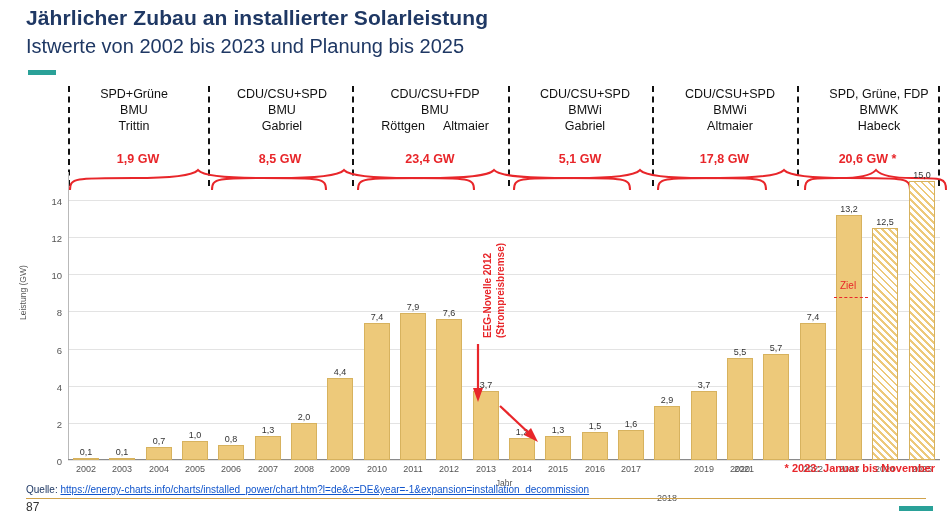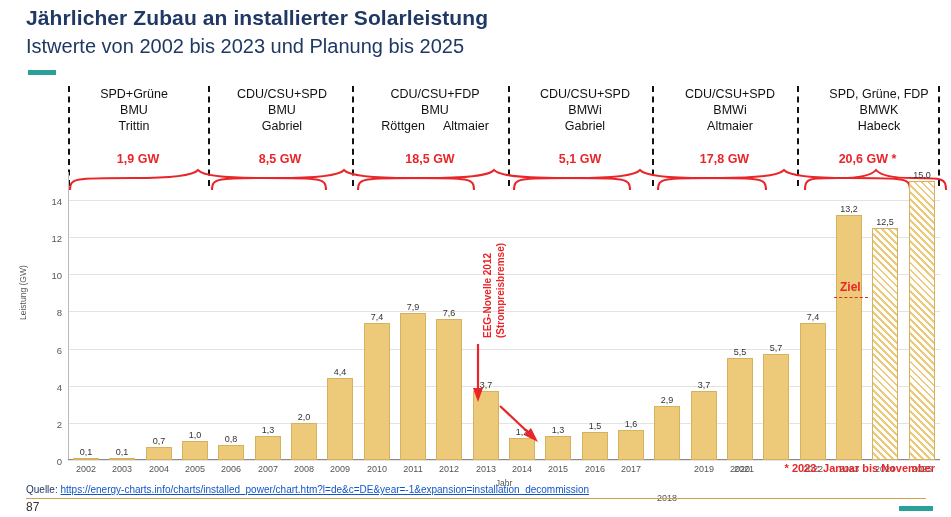--- a/index.html
+++ b/index.html
@@ -208,23 +208,23 @@
     font-size: 10px;
     color: #e8262a;
     font-weight: bold;
     line-height: 12px;
     transform: rotate(-90deg);
     transform-origin: left top;
     white-space: nowrap;
   }
   .ziel-label {
     position: absolute;
-    font-size: 12px;
+    font-size: 10px;
     color: #e8262a;
-    font-weight: bold;
+    font-weight: normal;
     white-space: nowrap;
   }
   .ziel-underline {
     position: absolute;
     border-top: 1.6px dashed #e8262a;
   }
   .footnote {
     position: absolute;
     right: 16px;
     top: 462px;
@@ -317,21 +317,21 @@
   <div class="vsep" style="left:68px;  top:86px;  height:100px;"></div>
   <div class="vsep" style="left:208px; top:86px;  height:100px;"></div>
   <div class="vsep" style="left:352px; top:86px;  height:100px;"></div>
   <div class="vsep" style="left:508px; top:86px;  height:100px;"></div>
   <div class="vsep" style="left:652px; top:86px;  height:100px;"></div>
   <div class="vsep" style="left:797px; top:86px;  height:100px;"></div>
   <div class="vsep" style="left:938px; top:86px;  height:100px;"></div>
 
   <div class="sum-label" style="left:68px;  top:152px; width:140px;">1,9 GW</div>
   <div class="sum-label" style="left:208px; top:152px; width:144px;">8,5 GW</div>
-  <div class="sum-label" style="left:352px; top:152px; width:156px;">18,5 GW</div>
+  <div class="sum-label" style="left:352px; top:152px; width:156px;">23,4 GW</div>
   <div class="sum-label" style="left:508px; top:152px; width:144px;">5,1 GW</div>
   <div class="sum-label" style="left:652px; top:152px; width:145px;">17,8 GW</div>
   <div class="sum-label" style="left:797px; top:152px; width:141px;">20,6 GW *</div>
 
   <svg class="brace" style="left:60px; top:168px;" width="890" height="26" viewBox="0 0 890 26">
     <g fill="none" stroke="#e8262a" stroke-width="2">
       <path d="M10,22 C10,10 14,10 74,10 C132,10 136,4 138,2 C140,4 144,10 202,10 C262,10 266,10 266,22"></path>
       <path d="M152,22 C152,10 156,10 218,10 C278,10 282,4 284,2 C286,4 290,10 350,10 C410,10 414,10 414,22"></path>
       <path d="M298,22 C298,10 302,10 366,10 C428,10 432,4 434,2 C436,4 440,10 504,10 C566,10 570,10 570,22"></path>
       <path d="M454,22 C454,10 458,10 516,10 C574,10 578,4 580,2 C582,4 586,10 644,10 C702,10 706,10 706,22"></path>

